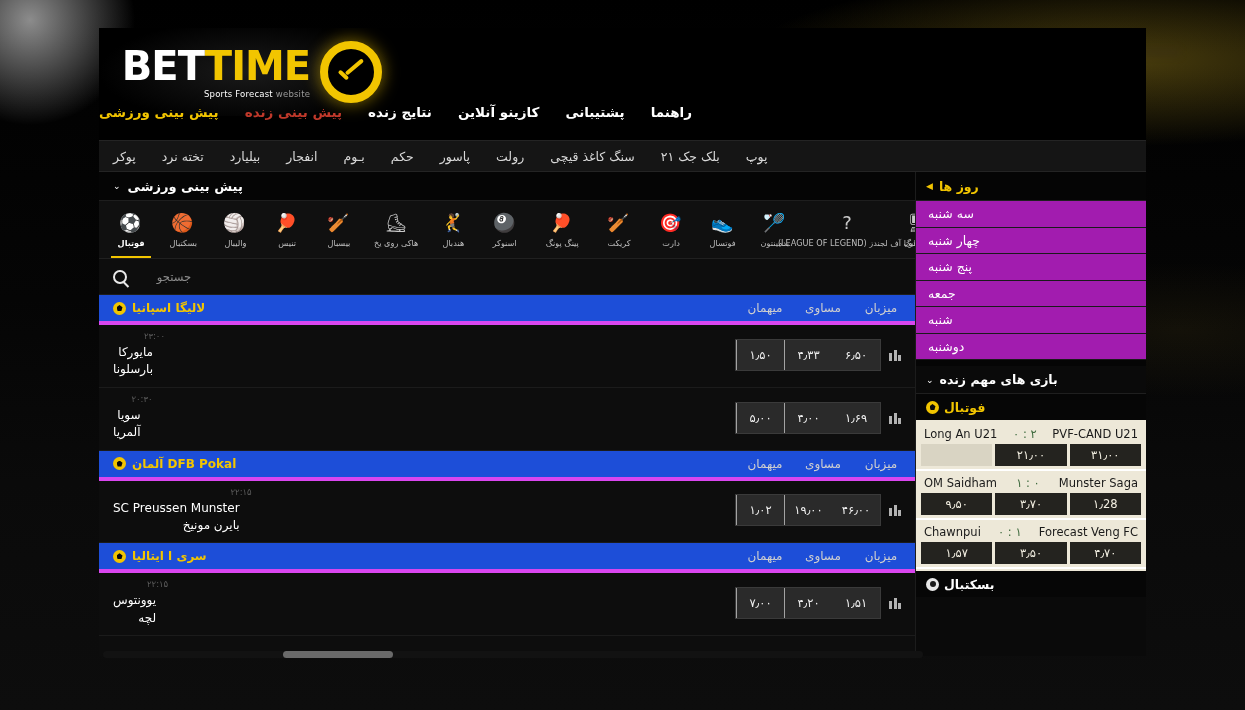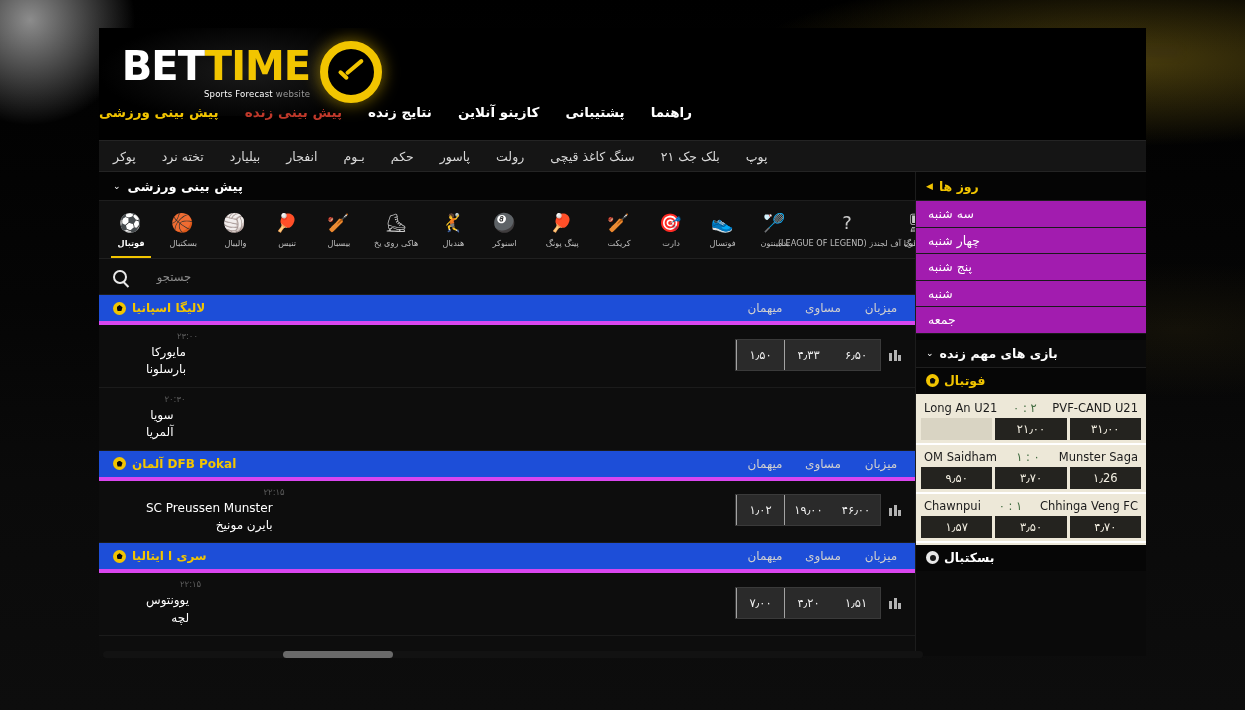--- a/index.html
+++ b/index.html
@@ -456,21 +456,21 @@
     flex-direction: column;
     gap: 1px;
     min-width: 0;
   }
   .match-time {
     font-size: 8.5px;
     color: #5e5e5e;
     margin-bottom: 2px;
     text-align: right;
   }
-  .team-names { padding-right: 12px; margin-left: 33px; }
+  .team-names { padding-right: 12px; }
   .team-names div {
     font-size: 12px;
     color: #ffffff;
     line-height: 1.45;
     white-space: nowrap;
   }
   .team-names div.ltr { direction: ltr; text-align: right; }
 
   .match-right {
     display: flex;
@@ -589,22 +589,23 @@
 
       <div class="panel-head">
         <span class="caret">◀</span>
         <span class="ph-label">روز ها</span>
       </div>
 
       <div class="day-list">
           <div class="day-item">سه شنبه</div>
           <div class="day-item">چهار شنبه</div>
           <div class="day-item">پنج شنبه</div>
+          <div class="day-item">جمعه</div>
           <div class="day-item">شنبه</div>
-          <div class="day-item">جمعه</div>
+          <div class="day-item">دوشنبه</div>
         </div>
 
       <div class="panel-gap"></div>
 
       <div class="live-head">
         <span class="caret-d">⌄</span>
         <span class="lh-label">بازی های مهم زنده</span>
       </div>
 
       <div id="live-groups">
@@ -625,28 +626,28 @@
                 <div class="odd empty"></div>
               </div>
             </div>
             <div class="live-match">
               <div class="lm-teams">
                 <span class="t-away">Munster Saga</span>
                 <span class="lm-score">۱ : ۰</span>
                 <span class="t-home">OM Saidham</span>
               </div>
               <div class="lm-odds">
-                <div class="odd">۱٫26</div>
+                <div class="odd">۱٫28</div>
                 <div class="odd">۳٫۷۰</div>
                 <div class="odd">۹٫۵۰</div>
               </div>
             </div>
             <div class="live-match">
               <div class="lm-teams">
-                <span class="t-away">Chhinga Veng FC</span>
+                <span class="t-away">Forecast Veng FC</span>
                 <span class="lm-score">۰ : ۱</span>
                 <span class="t-home">Chawnpui</span>
               </div>
               <div class="lm-odds">
                 <div class="odd">۴٫۷۰</div>
                 <div class="odd">۳٫۵۰</div>
                 <div class="odd">۱٫۵۷</div>
               </div>
             </div>
           </div>
@@ -768,20 +769,32 @@
             </div>
           </div>
           <div class="match-row">
             <div class="match-left">
               <div class="match-time">۲۰:۳۰</div>
               <div class="team-names">
                 <div>سویا</div>
                 <div>آلمریا</div>
               </div>
             </div>
+            <div class="match-right">
+              <div class="odds-group">
+                <div class="odd">۵٫۰۰</div>
+                <div class="odd">۴٫۰۰</div>
+                <div class="odd">۱٫۶۹</div>
+              </div>
+              <div class="stats-ic">
+                <i></i>
+                <i></i>
+                <i></i>
+              </div>
+            </div>
           </div>
           <div class="league-head">
             <div class="league-title">
               <span class="sg-icon"></span>
               <span>DFB Pokal آلمان</span>
             </div>
             <div class="league-cols">
               <span>میهمان</span>
               <span>مساوی</span>
               <span>میزبان</span>

